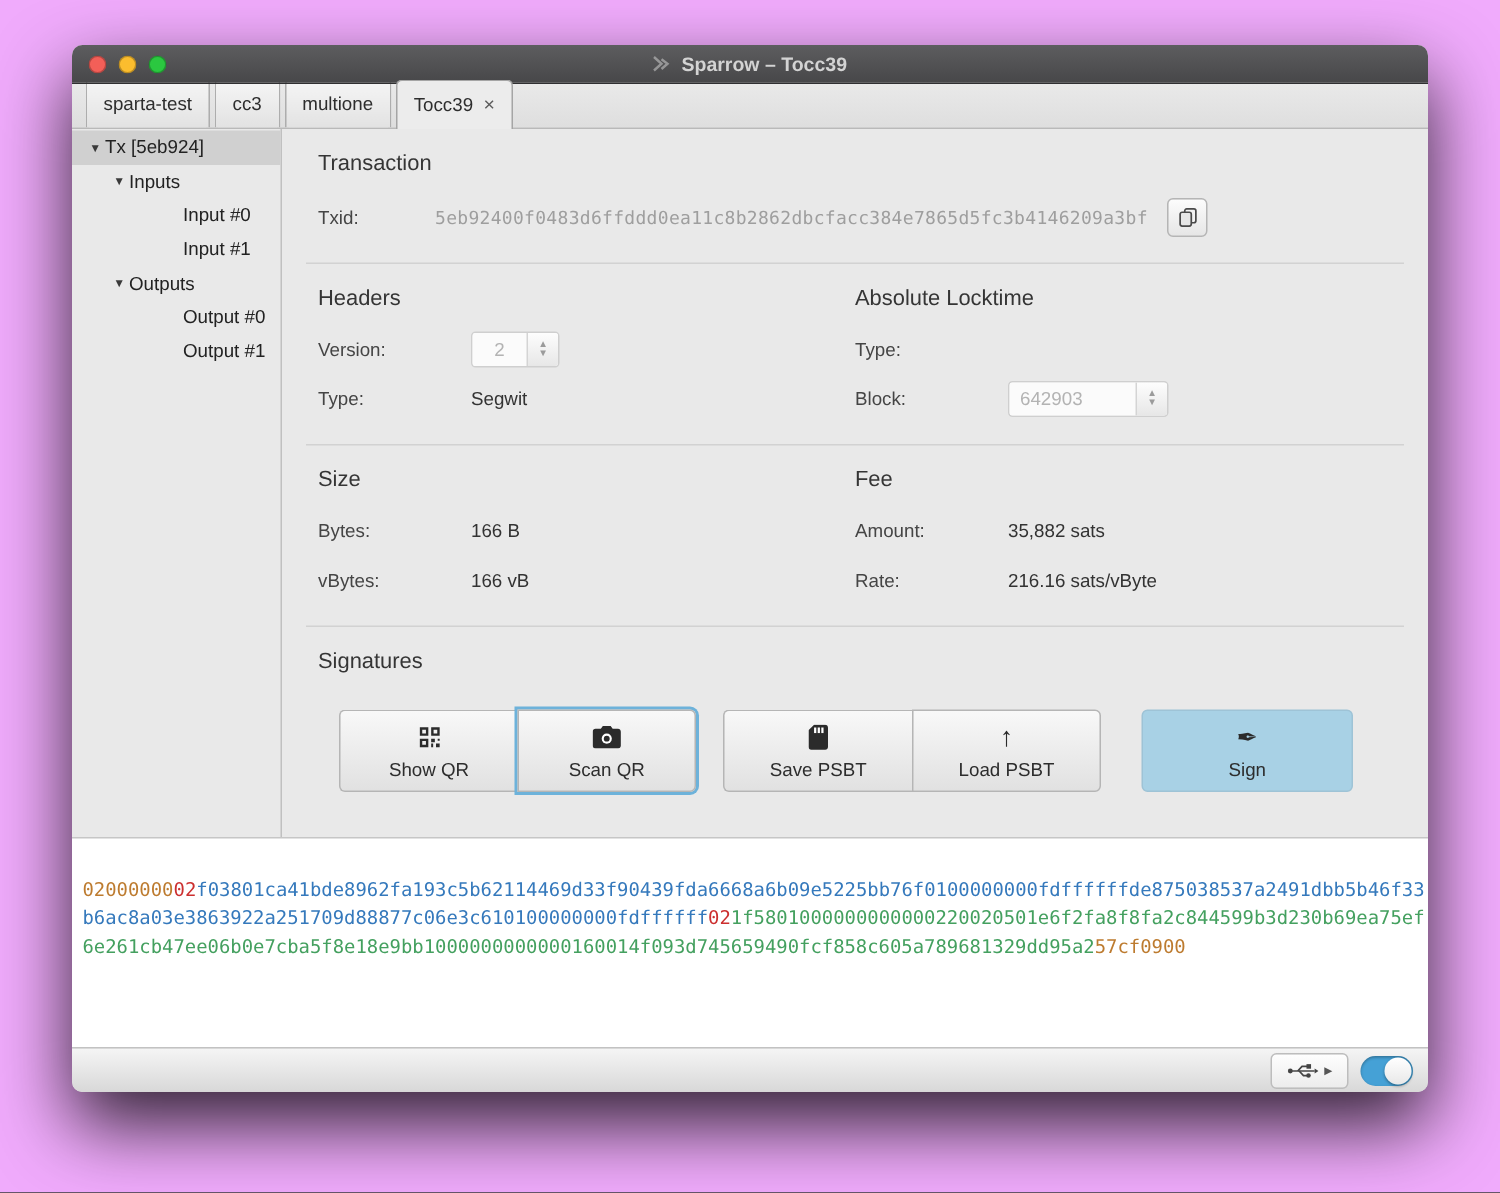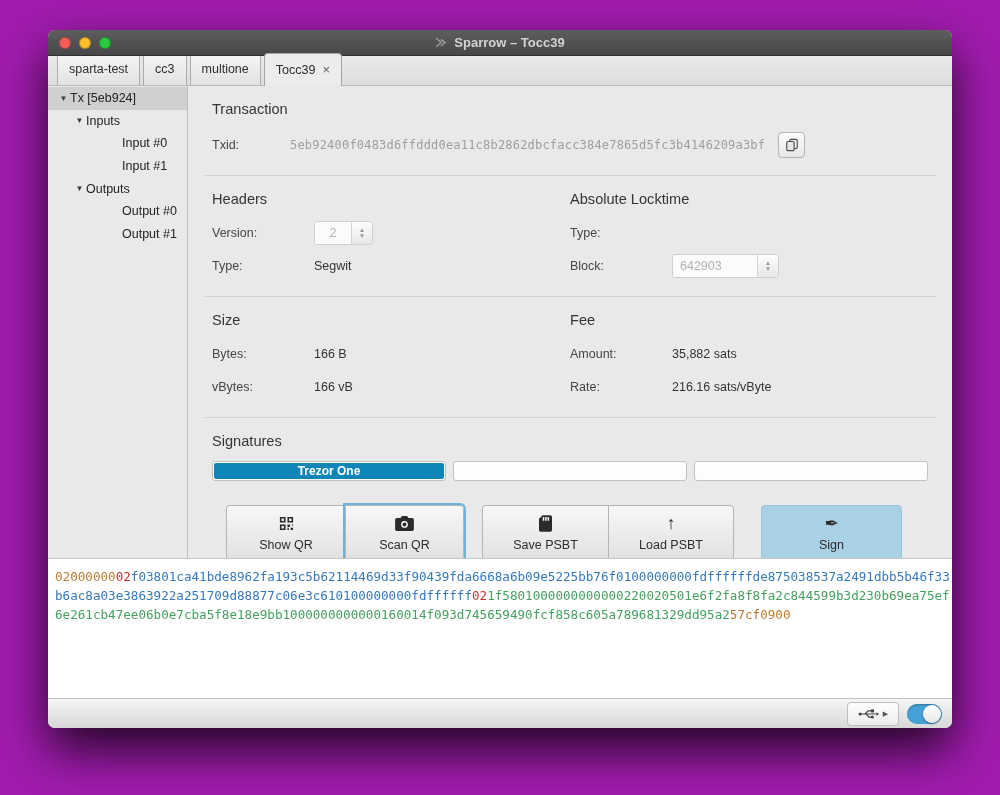--- a/index.html
+++ b/index.html
@@ -1,18 +1,18 @@
 <!DOCTYPE html>
 <html><head>
 <meta charset="utf-8">
 <style>
   * { margin:0; padding:0; box-sizing:border-box; }
   html,body { width:1000px; height:795px; background:#000; overflow:hidden;
               font-family:"Liberation Sans", sans-serif; }
-  .stage { position:relative; width:1000px; height:795px; background:#a21caf; }
+  .stage { position:relative; width:1000px; height:795px; background:#f0abfc; }
 
   .window { position:absolute; left:48px; top:30px; width:904px; height:698px;
             border-radius:7px; overflow:hidden; background:#e9e9e9;
             box-shadow:0 22px 50px rgba(0,0,0,.8); display:flex; flex-direction:column; }
 
   
   .titlebar { height:26px; background:linear-gradient(#5d5d5f,#474749);
               border-bottom:1px solid #2f2f31; position:relative;
               display:flex; align-items:center; justify-content:center; flex:0 0 auto; }
   .lights { position:absolute; left:11px; top:7px; display:flex; gap:8px; }
@@ -92,21 +92,21 @@
   .grp .btn:last-child { border-radius:0 4px 4px 0; }
   .w119 { width:119px; } .w126 { width:126px; }
   .focus-ring { box-shadow:0 0 0 2px #6db2da; border-radius:4px; position:relative; z-index:2; }
   .btn-sign { width:141px; margin-left:27px; border-radius:4px; border:1px solid #9ec3d6;
               background:#a8d1e5; }
   .gap18 { width:18px; flex:0 0 auto; }
   .pen-glyph { font-size:17px; line-height:17px; }
   .arrow-glyph { font-size:18px; font-weight:bold; line-height:16px; }
 
   
-  .hexarea { height:140px; background:#fff; border-top:1px solid #c6c6c6; padding:8px 0 0 7px; flex:0 0 auto; }
+  .hexarea { height:140px; background:#fff; border-top:1px solid #c6c6c6; padding:24px 0 0 7px; flex:0 0 auto; }
   .hexdump { width:897px; font-family:"DejaVu Sans Mono", monospace; font-size:12.6px;
              line-height:19px; word-break:break-all; }
 
   
   .bottombar { height:30px; background:linear-gradient(#f5f5f5,#d8d8d8); border-top:1px solid #c2c2c2;
                display:flex; align-items:center; justify-content:flex-end; gap:8px;
                padding-right:10px; flex:0 0 auto; }
   .usb-btn { width:52px; height:24px; border:1px solid #bdbdbd; border-radius:4px;
              background:linear-gradient(#fefefe,#ececec); display:flex; align-items:center;
              justify-content:center; gap:4px; color:#444; }
@@ -257,27 +257,20 @@
             <div class="frow gaprow2">
               <span class="flabel">Rate:</span>
               <span class="fvalue">216.16 sats/vByte</span>
             </div>
           </div>
         </div>
 
         <hr class="sep">
 
         <h3 class="section">Signatures</h3>
-        <div class="sigbars">
-          <div class="sigbar">
-            <div class="sigfill" style="background-color: rgb(16, 133, 184);">Trezor One</div>
-          </div>
-          <div class="sigbar"></div>
-          <div class="sigbar"></div>
-        </div>
 
         <div class="btnrow">
           <div class="grp">
             <div class="btn w119">
               <span class="icn">
                 <svg width="17" height="17" viewBox="0 0 18 18" fill="#2b2b2b">
                     <path d="M2 2h6v6H2zm1.7 1.7v2.6h2.6V3.7zM10 2h6v6h-6zm1.7 1.7v2.6h2.6V3.7zM2 10h6v6H2zm1.7 1.7v2.6h2.6v-2.6zM10 10h2.6v2.6H10zm3.4 3.4H16V16h-2.6zM10 13.4h1.4V16H10zm4.6-3.4H16v1.4h-1.4z"></path>
                   </svg>
               </span>
               <span>Show QR</span>

